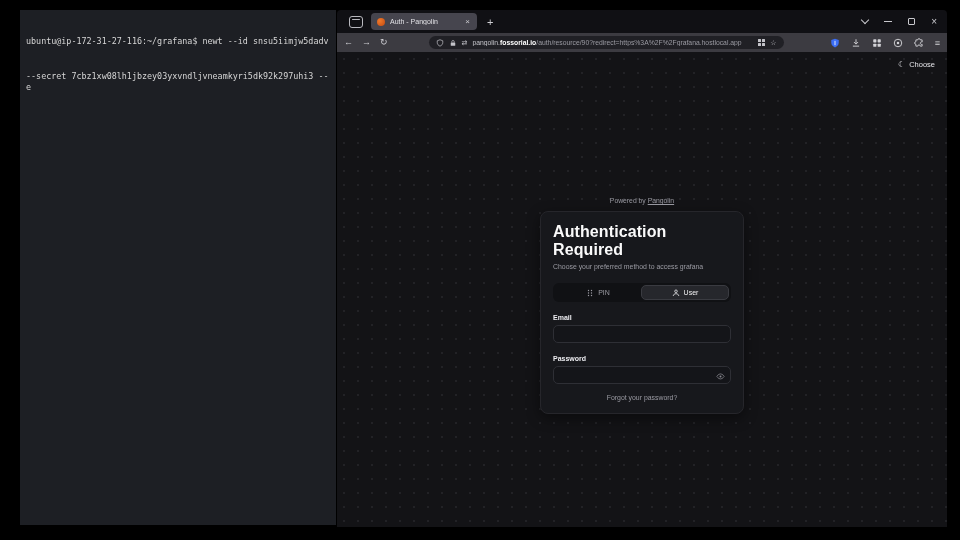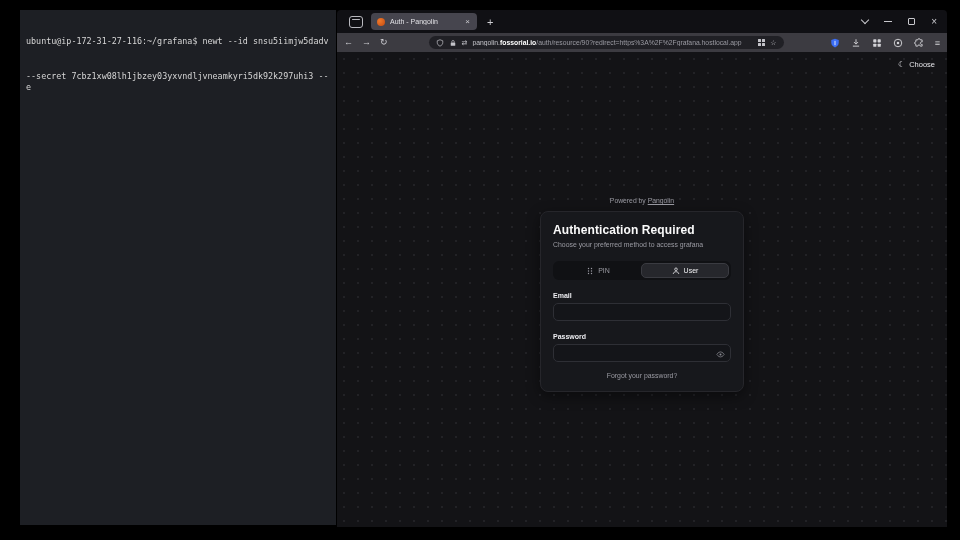--- a/index.html
+++ b/index.html
@@ -60,21 +60,21 @@
                color:#e4e4e8; font-size:7.5px; }
   .moon { font-size:8px; color:#e4e4e8; }
 
   .auth-wrap { position:absolute; left:50%; top:145px; transform:translateX(-50%);
                width:204px; display:flex; flex-direction:column; align-items:center; }
   .powered { font-size:6.8px; color:#9b9ba3; margin-bottom:7px; }
   .powered a { color:#9b9ba3; text-decoration:underline; }
 
   .card { width:204px; background:#17181c; border:1px solid #26262b; border-radius:8px;
           padding:11px 12px 12px; box-shadow:0 4px 14px rgba(0,0,0,.45); }
-  .card h1 { font-size:12px; font-weight:bold; color:#fafafa; letter-spacing:.1px; }
+  .card h1 { font-size:16px; font-weight:bold; color:#fafafa; letter-spacing:.1px; }
   .card .sub { font-size:6.9px; color:#9b9ba3; margin-top:4px; }
 
   .seg { margin-top:13px; background:#101114; border-radius:6px; padding:2px; display:flex; height:19px; }
   .seg-item { flex:1; display:flex; align-items:center; justify-content:center; gap:4px;
               font-size:7px; color:#9b9ba3; border-radius:5px; }
   .seg-item.active { background:#26272c; border:1px solid #3a3b41; color:#f2f2f4; }
   .seg svg { display:block; }
 
   .fld-label { font-size:7px; font-weight:bold; color:#ececf0; margin-top:12px; }
   .fld { margin-top:4px; height:18px; width:100%; background:#141519; border:1px solid #2e2f35;

